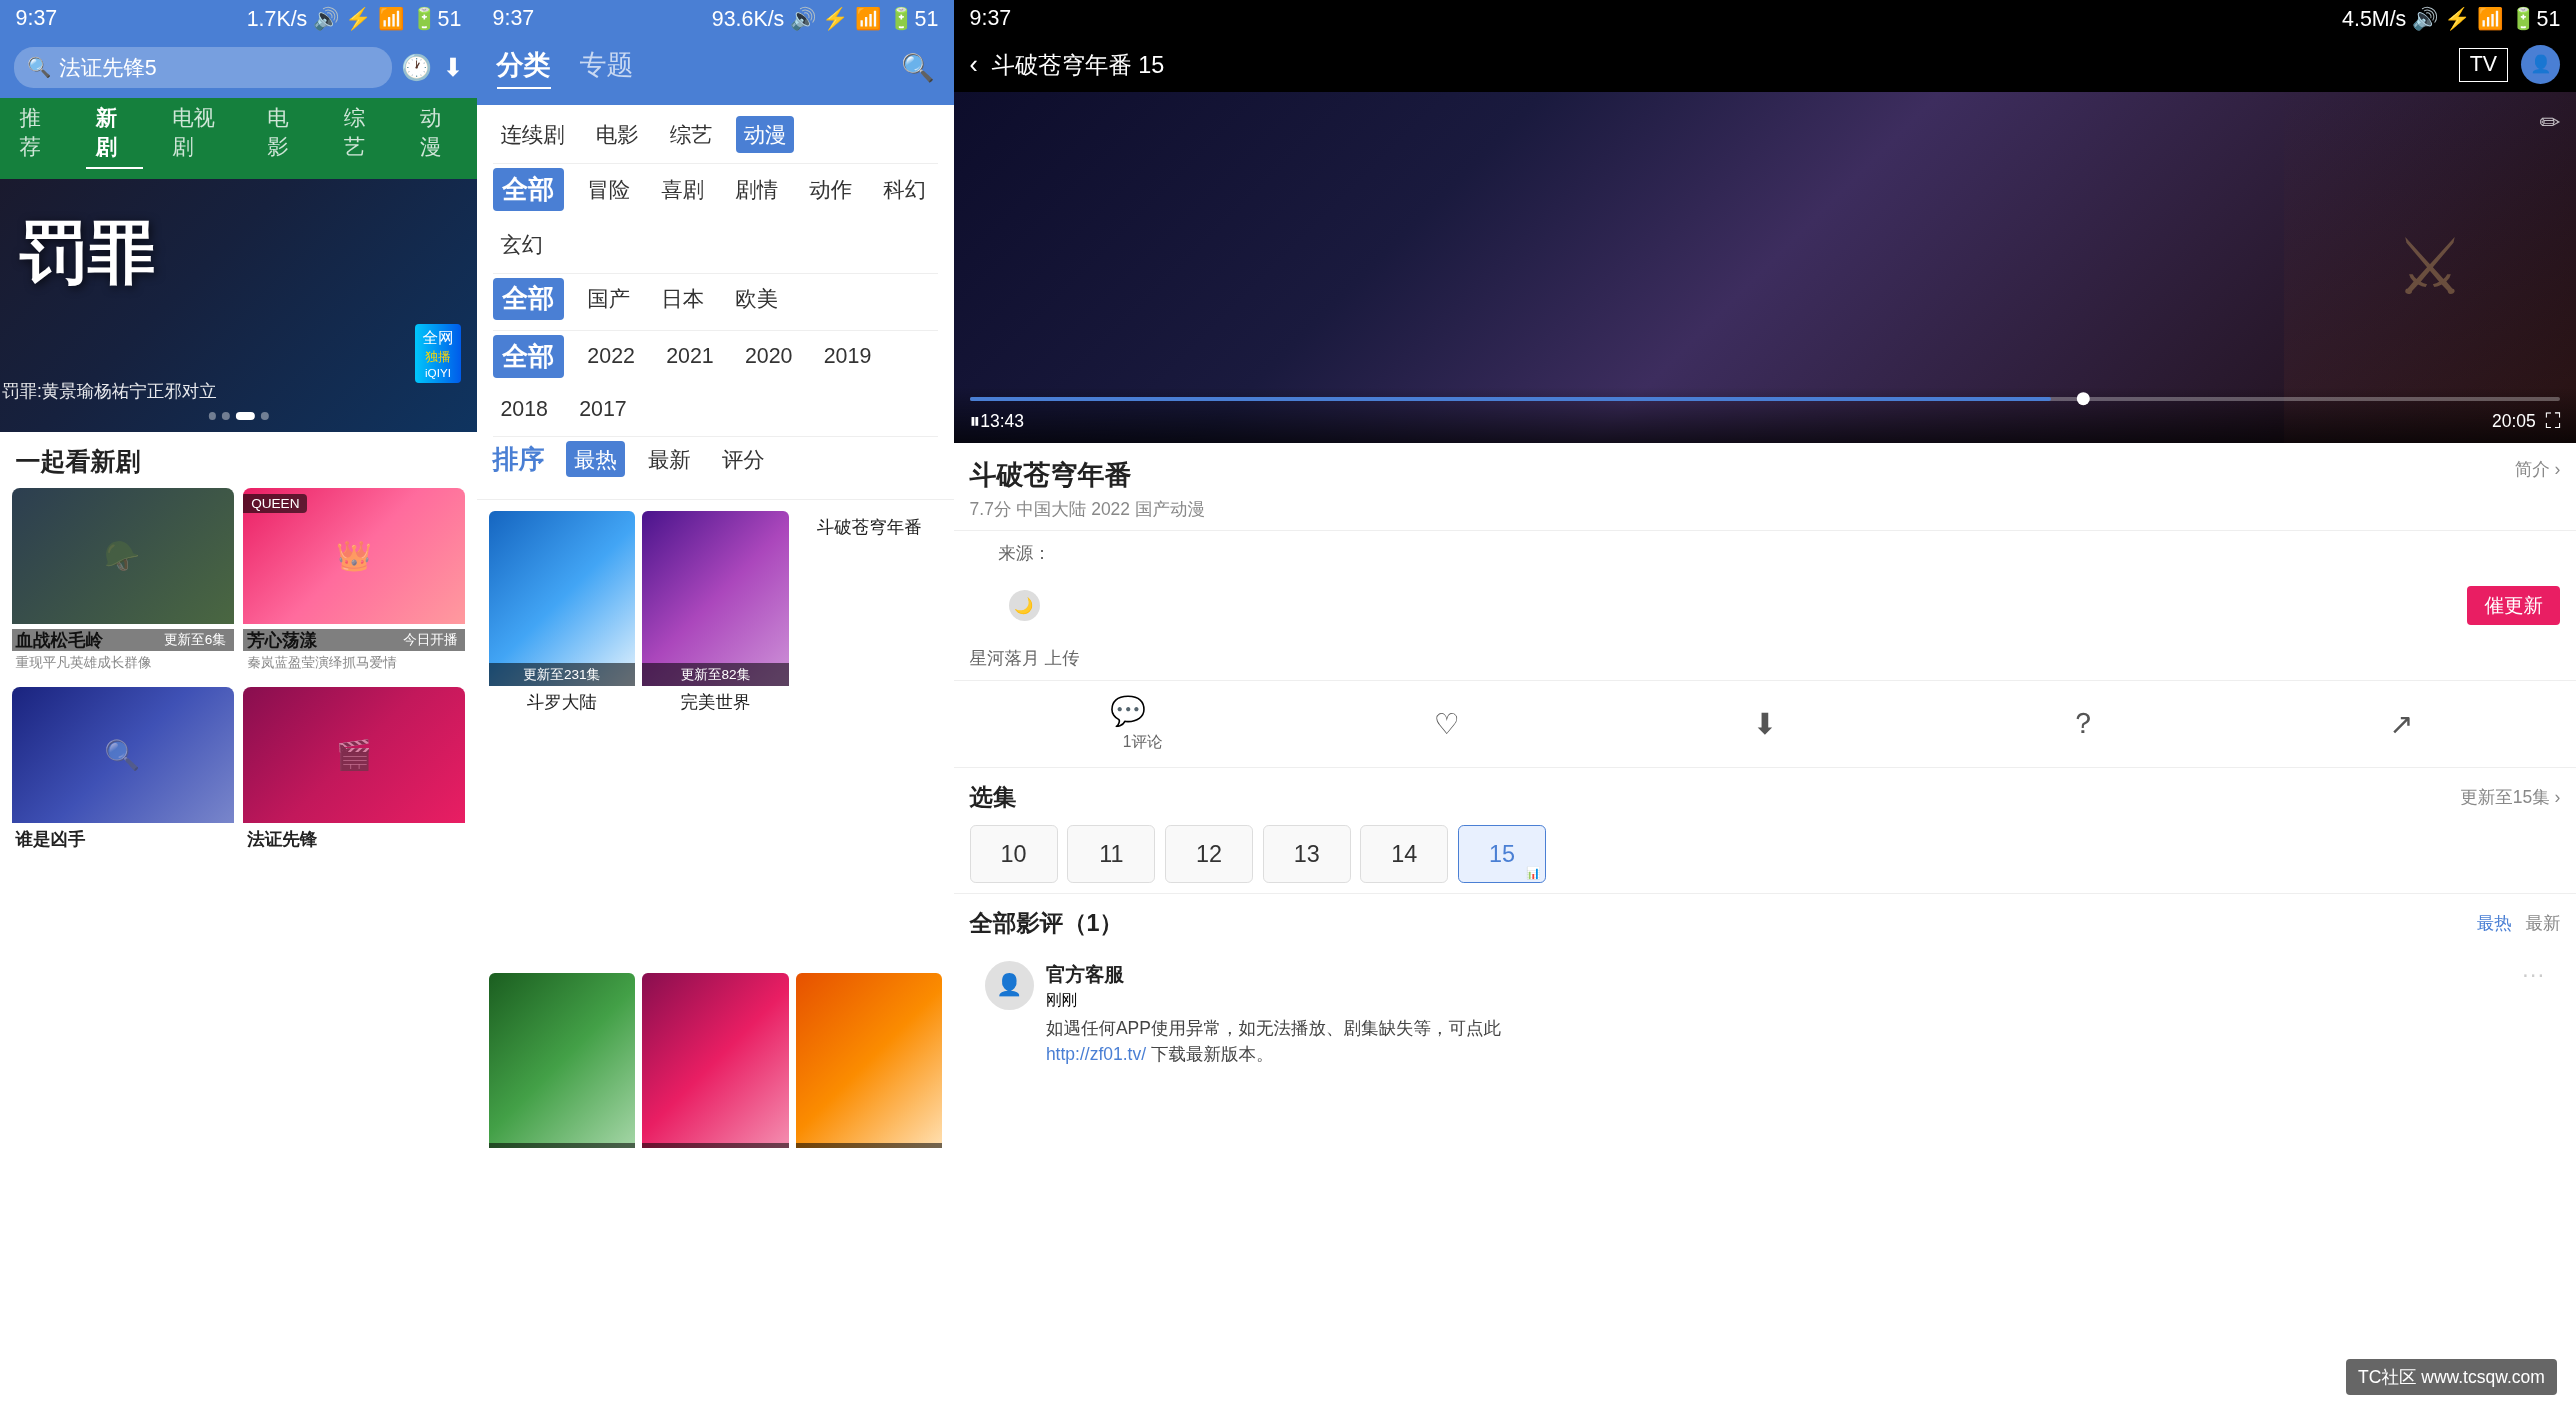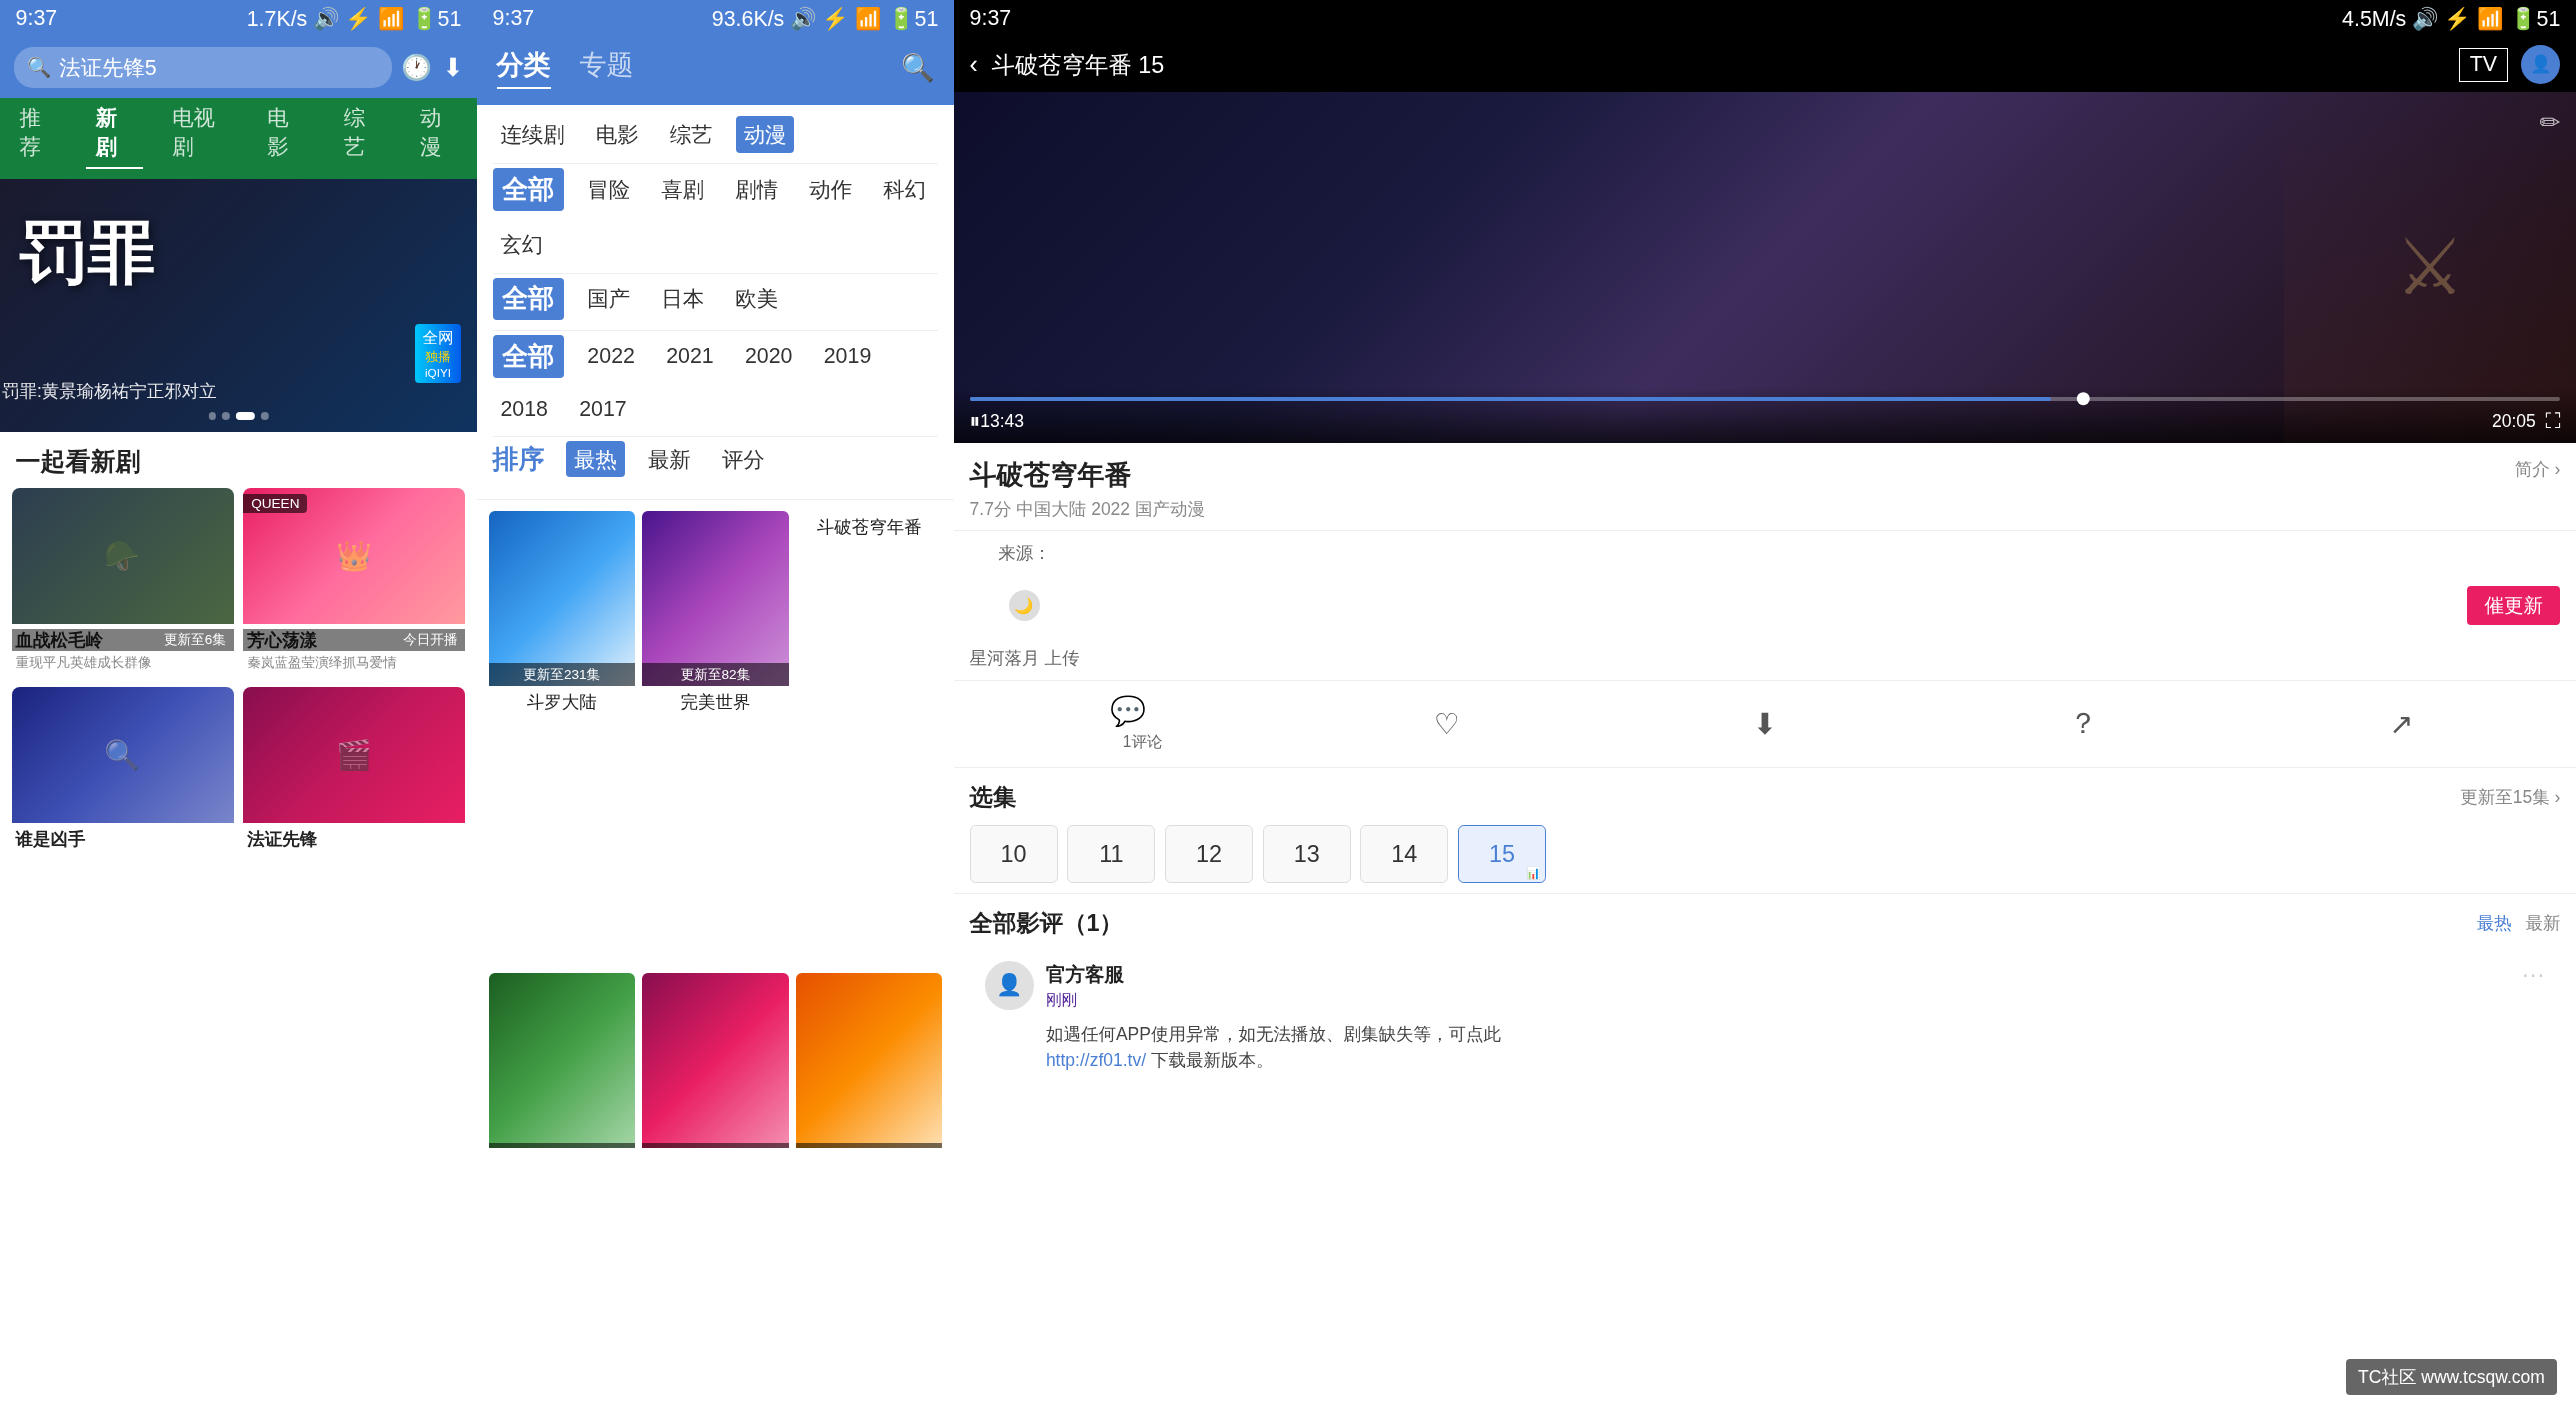--- a/index.html
+++ b/index.html
@@ -639,22 +639,22 @@
       flex: 1;
     }
     .reviewer-name {
       font-size: 19.5px;
       font-weight: bold;
       color: #222;
       margin-bottom: 1.9px;
     }
     .reviewer-time {
       font-size: 15.6px;
-      color: #4c1d95;
-      margin-bottom: 10px;
+      color: #000000;
+      margin-bottom: 4px;
     }
     .review-text {
       font-size: 17.5px;
       color: #444;
       line-height: 1.5;
     }
     .review-menu {
       color: #ccc;
       font-size: 23.4px;
     }

